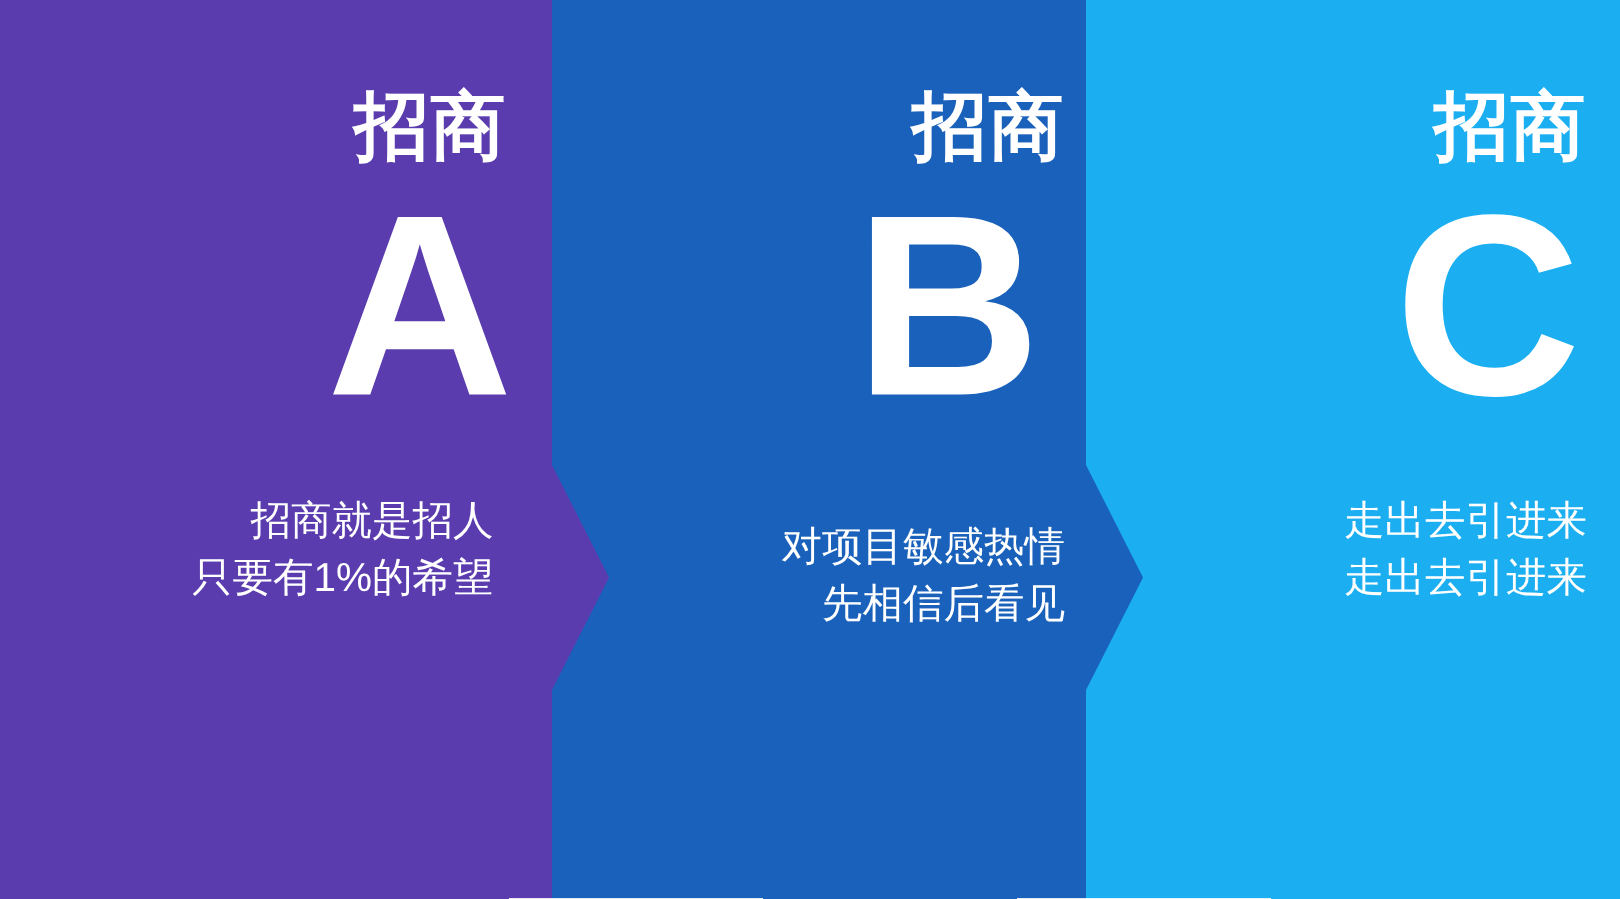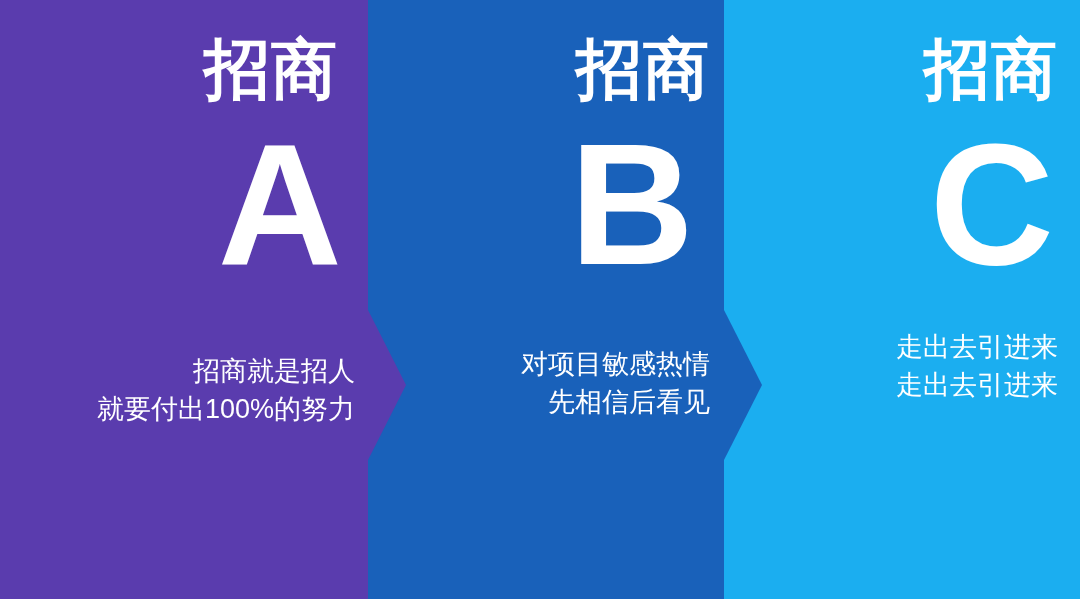--- a/index.html
+++ b/index.html
@@ -36,23 +36,23 @@
     width: 38px;
     height: 150px;
     z-index: 4;
     pointer-events: none;
   }
   .chevron svg { display: block; width: 100%; height: 100%; }
 
   
   .panel-header {
     position: absolute;
-    top: 36px;
+    top: 59px;
     right: 28px;
-    font-size: 66px;
+    font-size: 50px;
     line-height: 1;
     font-weight: bold;
     color: #ffffff;
     letter-spacing: 1px;
     white-space: nowrap;
   }
   .panel-a .panel-header { right: 30px; }
   .panel-b .panel-header { right: 14px; }
   .panel-c .panel-header { right: 22px; }
 
@@ -76,39 +76,39 @@
   .panel-caption {
     position: absolute;
     right: 28px;
     text-align: right;
     color: #ffffff;
     font-size: 27px;
     line-height: 1.42;
     font-weight: 300;
     white-space: nowrap;
   }
-  .panel-a .panel-caption { top: 328px; right: 13px; margin-top: 24px; }
+  .panel-a .panel-caption { top: 328px; right: 39px; }
   .panel-b .panel-caption { top: 345px; right: 14px; }
   .panel-c .panel-caption { top: 328px; right: 22px; }
 
   .caption-line { display: block; }
 </style>
 </head>
 <body>
 
 <div id="slide" style="background: rgb(255, 255, 255);">
 
   <div class="panel panel-a" style="background: rgb(90, 60, 174);">
     <div class="panel-header">招商</div>
 
     <div class="panel-letter">A</div>
 
     <div class="panel-caption">
       <span class="caption-line">招商就是招人</span>
-      <span class="caption-line">就要付出100%的努力</span>
+      <span class="caption-line">只要有1%的希望</span>
     </div>
 
     <div class="chevron">
       <svg viewBox="0 0 38 150" preserveAspectRatio="none" aria-hidden="true">
         <polygon points="0,0 38,75 0,150" fill="#5A3CAE"></polygon>
       </svg>
     </div>
   </div>
 
   <div class="panel panel-b" style="background: rgb(25, 97, 186);">

